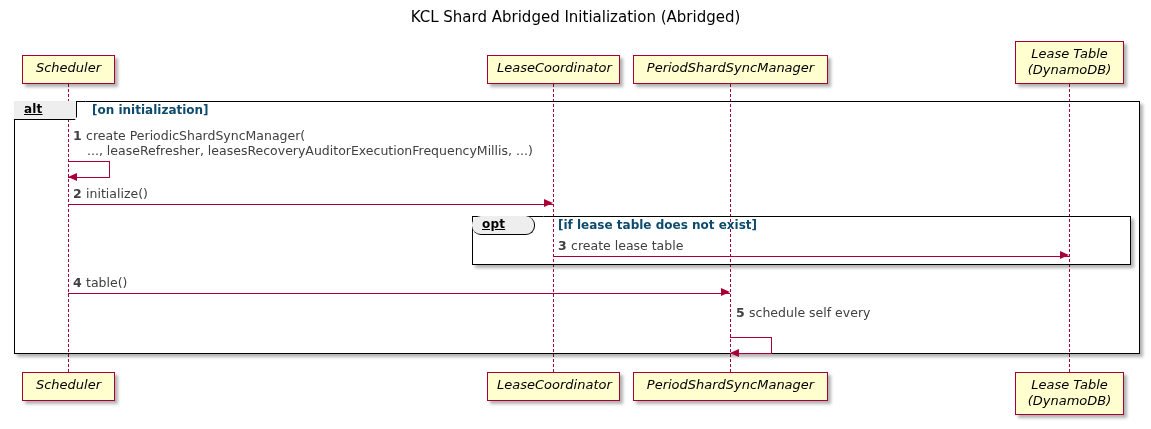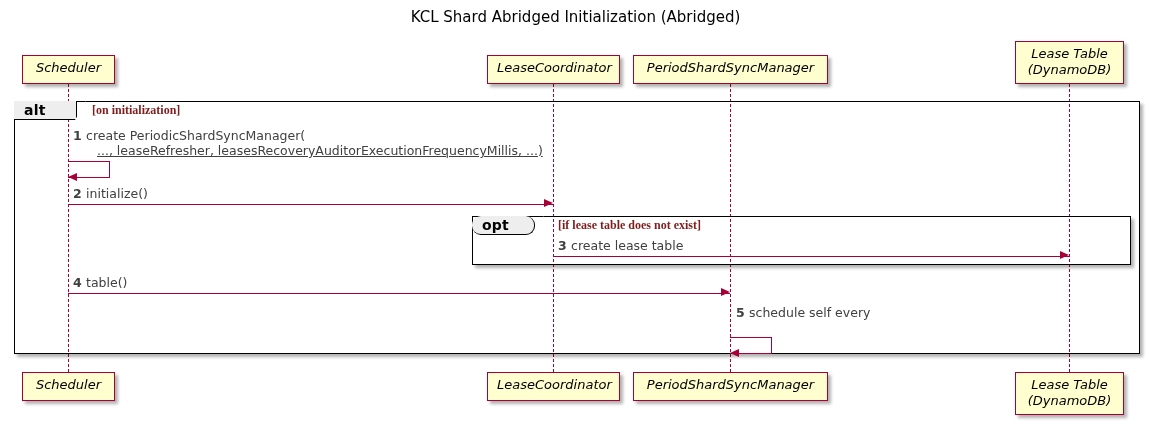--- a/index.html
+++ b/index.html
@@ -69,42 +69,42 @@
     height: 19px;
     background: #EEEEEE;
     border-right: 1.5px solid #000000;
     border-bottom: 1.5px solid #000000;
     overflow: visible;
   }
   .frag-tab .tab-label {
     position: absolute;
     left: 10px;
     top: 1px;
-    font-size: 14px;
+    font-size: 12px;
     font-weight: bold;
     color: #000000;
     letter-spacing: 0.2px;
+    text-decoration: underline;
   }
   .frag-tab .tab-corner {
     position: absolute;
     right: -10px;
     top: 0;
     width: 0;
     height: 0;
     border-style: solid;
     border-width: 0 0 19px 11px;
     border-color: transparent transparent #FFFFFF transparent;
   }
   .frag-guard {
     position: absolute;
     font-size: 12px;
     font-weight: bold;
-    color: #7f1d1d;
-    white-space: nowrap;
-    font-family: Liberation Serif, serif;
+    color: #0c4a6e;
+    white-space: nowrap;
   }
 
   
   .msg-line {
     position: absolute;
     height: 0;
     border-top: 1.5px solid #A80036;
   }
   .arrow-head-r {
     position: absolute;
@@ -180,21 +180,21 @@
   <div class="fragment" style="left:14px; top:101px; width:1126px; height:253px;"></div>
   <div class="frag-tab" style="left:14px; top:101px; width:63px;">
     <span class="tab-label">alt</span>
     <span class="tab-corner"></span>
   </div>
   <div class="frag-guard" style="left:92px; top:103px;">[on initialization]</div>
 
   <div class="msg-label" style="left:73px; top:128px;">
     <span class="msg-num">1 </span><span class="msg-text">create PeriodicShardSyncManager(</span>
   </div>
-  <div class="msg-label msg-indent" style="left:83px; top:143px;text-decoration:underline;">
+  <div class="msg-label msg-indent" style="left:73px; top:143px;">
     <span class="msg-text">..., leaseRefresher, leasesRecoveryAuditorExecutionFrequencyMillis, ...)</span>
   </div>
   <div class="self-loop" style="left:68px; top:161px; width:42px; height:17px;"></div>
   <div class="arrow-head-l" style="left:68px; top:173px;"></div>
 
   <div class="msg-label" style="left:73px; top:186px;">
     <span class="msg-num">2 </span><span class="msg-text">initialize()</span>
   </div>
   <div class="msg-line" style="left:68px; top:204px; width:485px;"></div>
   <div class="arrow-head-r" style="left:544px; top:199px;"></div>

